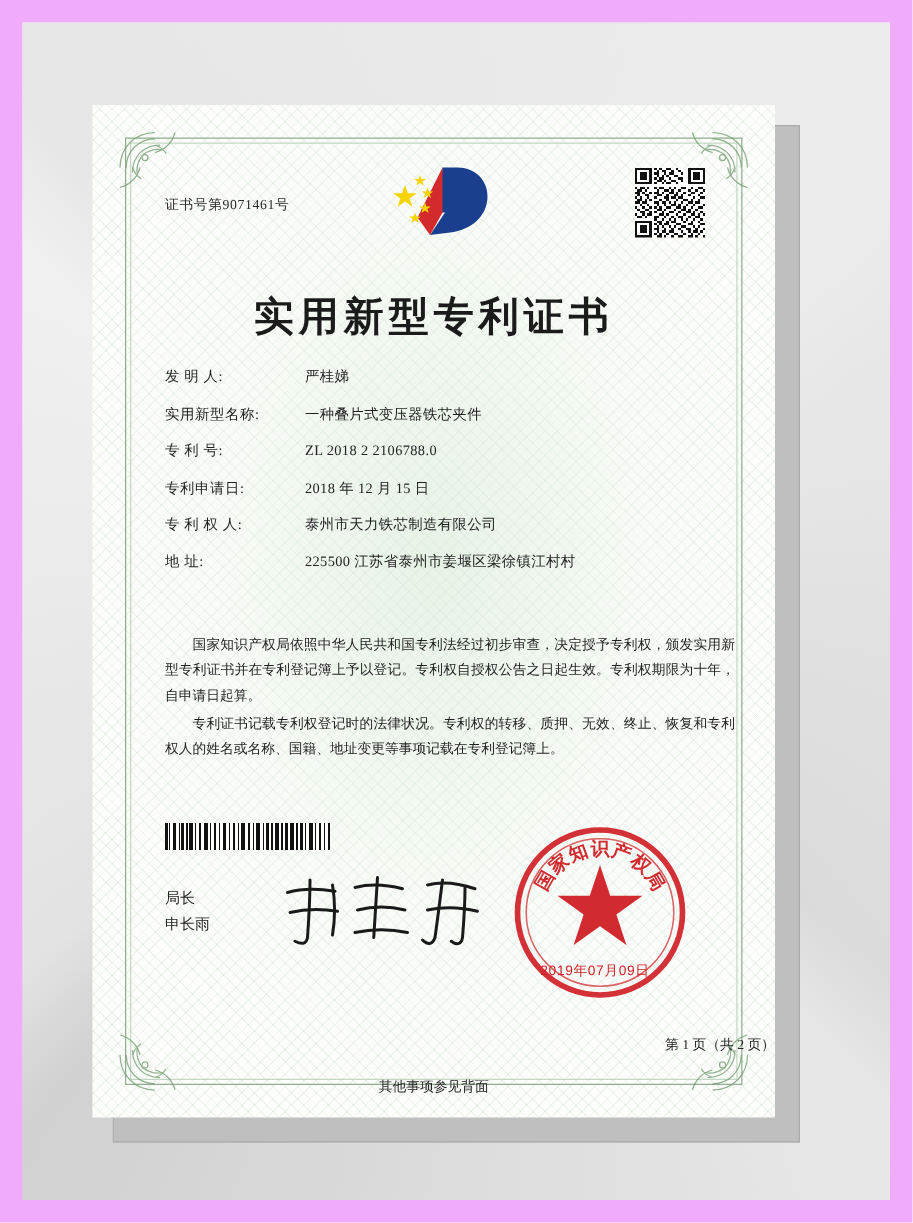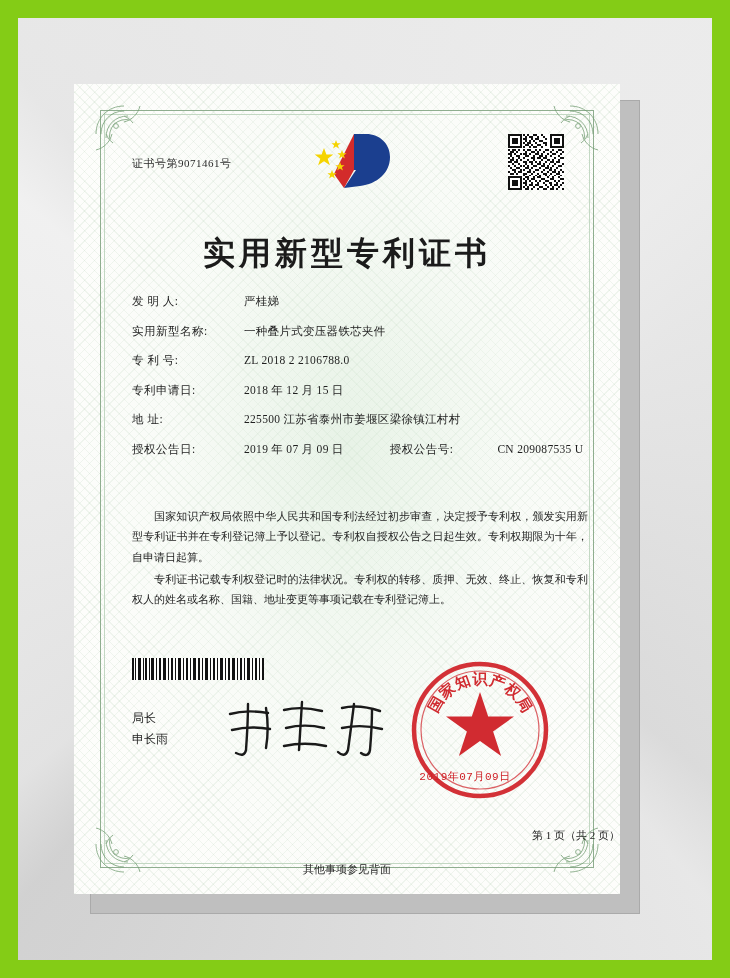--- a/index.html
+++ b/index.html
@@ -13,21 +13,21 @@
     font-family: "Liberation Serif", serif;
     overflow: hidden;
   }
 
   
   .frame-outer {
     position: absolute;
     left: 0; top: 0;
     width: 730px;
     height: 978px;
-    background: #84cc16;
+    background: #f0abfc;
   }
   .bevel {
     position: absolute;
     left: 18px; top: 18px;
     width: 694px;
     height: 942px;
     background:
       linear-gradient(135deg, #f7f7f7 0%, #e9e9e9 40%, #dcdcdc 60%, #f2f2f2 100%);
   }
   .bevel::before {
@@ -198,31 +198,31 @@
   }
 
   
   .seal {
     position: absolute;
     left: 330px; top: 570px;
     width: 152px; height: 152px;
   }
   .seal-date {
     position: absolute;
-    left: 315px; top: 570px;
+    left: 326px; top: 570px;
     width: 152px; height: 152px;
     display: flex;
     align-items: flex-end;
     justify-content: center;
     padding-bottom: 22px;
     box-sizing: border-box;
     color: #cf2026;
     font-size: 11px;
     letter-spacing: .5px;
-    font-family: Liberation Mono, monospace;
+    font-family: Liberation Sans, sans-serif;
   }
 
   
   .page-no {
     position: absolute;
     left: 0; right: 0;
     top: 744px;
     text-align: right;
     font-size: 11px;
     color: #1f1f1f;
@@ -558,28 +558,26 @@
         </div>
         <div class="row">
           <span class="lbl">专  利  号:</span>
           <span class="val">ZL 2018 2 2106788.0</span>
         </div>
         <div class="row">
           <span class="lbl">专利申请日:</span>
           <span class="val">2018 年 12 月 15 日</span>
         </div>
         <div class="row">
+          <span class="lbl">专 利 权 人:</span>
+          <span class="val">泰州市天力铁芯制造有限公司</span>
+        </div>
+        <div class="row">
           <span class="lbl">地        址:</span>
           <span class="val">225500 江苏省泰州市姜堰区梁徐镇江村村</span>
-        </div>
-        <div class="row dual">
-          <span class="lbl">授权公告日:</span>
-          <span class="val">2019 年 07 月 09 日</span>
-          <span class="lbl2">授权公告号:</span>
-          <span class="val val2">CN 209087535 U</span>
         </div>
       </div>
 
       <div class="paras">
         <p>国家知识产权局依照中华人民共和国专利法经过初步审查，决定授予专利权，颁发实用新型专利证书并在专利登记簿上予以登记。专利权自授权公告之日起生效。专利权期限为十年，自申请日起算。</p>
         <p>专利证书记载专利权登记时的法律状况。专利权的转移、质押、无效、终止、恢复和专利权人的姓名或名称、国籍、地址变更等事项记载在专利登记簿上。</p>
       </div>
 
       <div class="barcode">
         <svg width="132" height="22" viewBox="0 0 132 22" shape-rendering="crispEdges">

